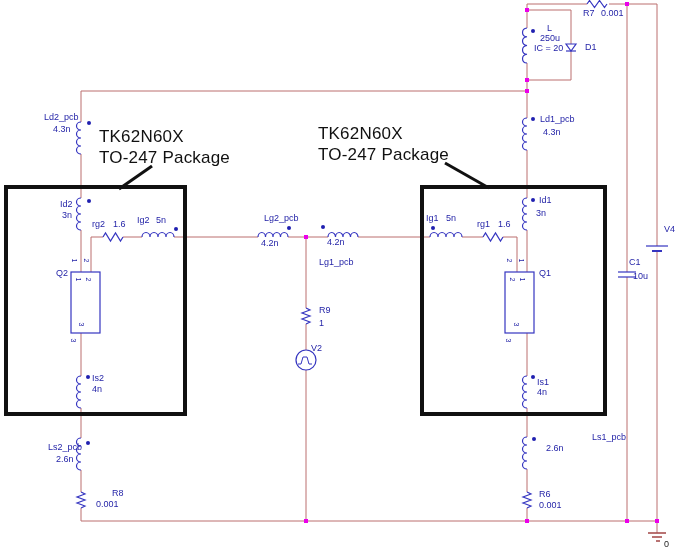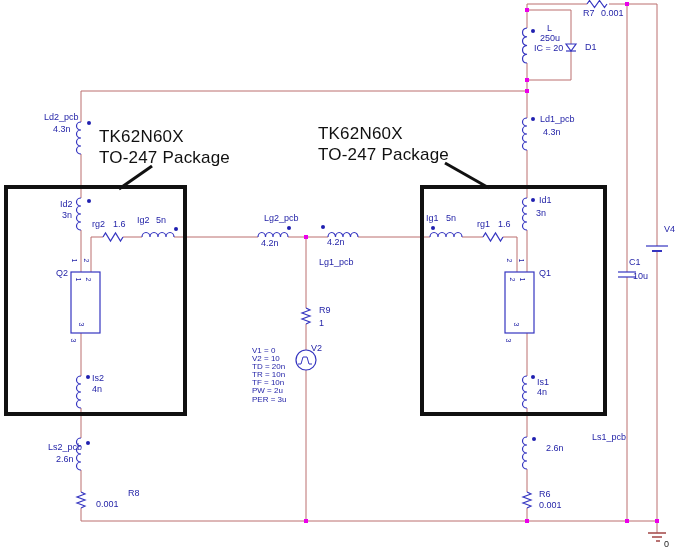--- a/index.html
+++ b/index.html
@@ -179,40 +179,31 @@
   <div class="pin" style="left:520px;top:257px;">1</div>
   <div class="pin" style="left:511px;top:276px;">2</div>
   <div class="pin" style="left:521px;top:276px;">1</div>
   <div class="pin" style="left:515px;top:321px;">3</div>
   <div class="pin" style="left:507px;top:337px;">3</div>
 
   <div class="lbl" style="left:319px;top:306px;">R9</div>
   <div class="lbl" style="left:319px;top:319px;">1</div>
   <div class="lbl" style="left:311px;top:344px;">V2</div>
 
-  <div class="lbl-sm" style="left:252px;top:347px;">
-    <div>V1 = 0</div>
-    <div>V2 = 10</div>
-    <div>TD = 20n</div>
-    <div>TR = 10n</div>
-    <div>TF = 10n</div>
-    <div>PW = 2u</div>
-    <div>PER = 3u</div>
-  </div>
 
   <div class="lbl" style="left:92px;top:374px;">Is2</div>
   <div class="lbl" style="left:92px;top:385px;">4n</div>
   <div class="lbl" style="left:537px;top:378px;">Is1</div>
   <div class="lbl" style="left:537px;top:388px;">4n</div>
 
   <div class="lbl" style="left:48px;top:443px;">Ls2_pcb</div>
   <div class="lbl" style="left:56px;top:455px;">2.6n</div>
   <div class="lbl" style="left:548px;top:433px;padding-left:44px;">Ls1_pcb</div>
   <div class="lbl" style="left:546px;top:444px;">2.6n</div>
 
-  <div class="lbl" style="left:112px;top:489px;padding-left:16px;">R8</div>
+  <div class="lbl" style="left:96px;top:489px;padding-left:16px;">R8</div>
   <div class="lbl" style="left:96px;top:500px;">0.001</div>
   <div class="lbl" style="left:539px;top:490px;">R6</div>
   <div class="lbl" style="left:539px;top:501px;">0.001</div>
 
   <div class="gndlbl" style="left:664px;top:539px;">0</div>
 
 </div>
 
 </body></html>

